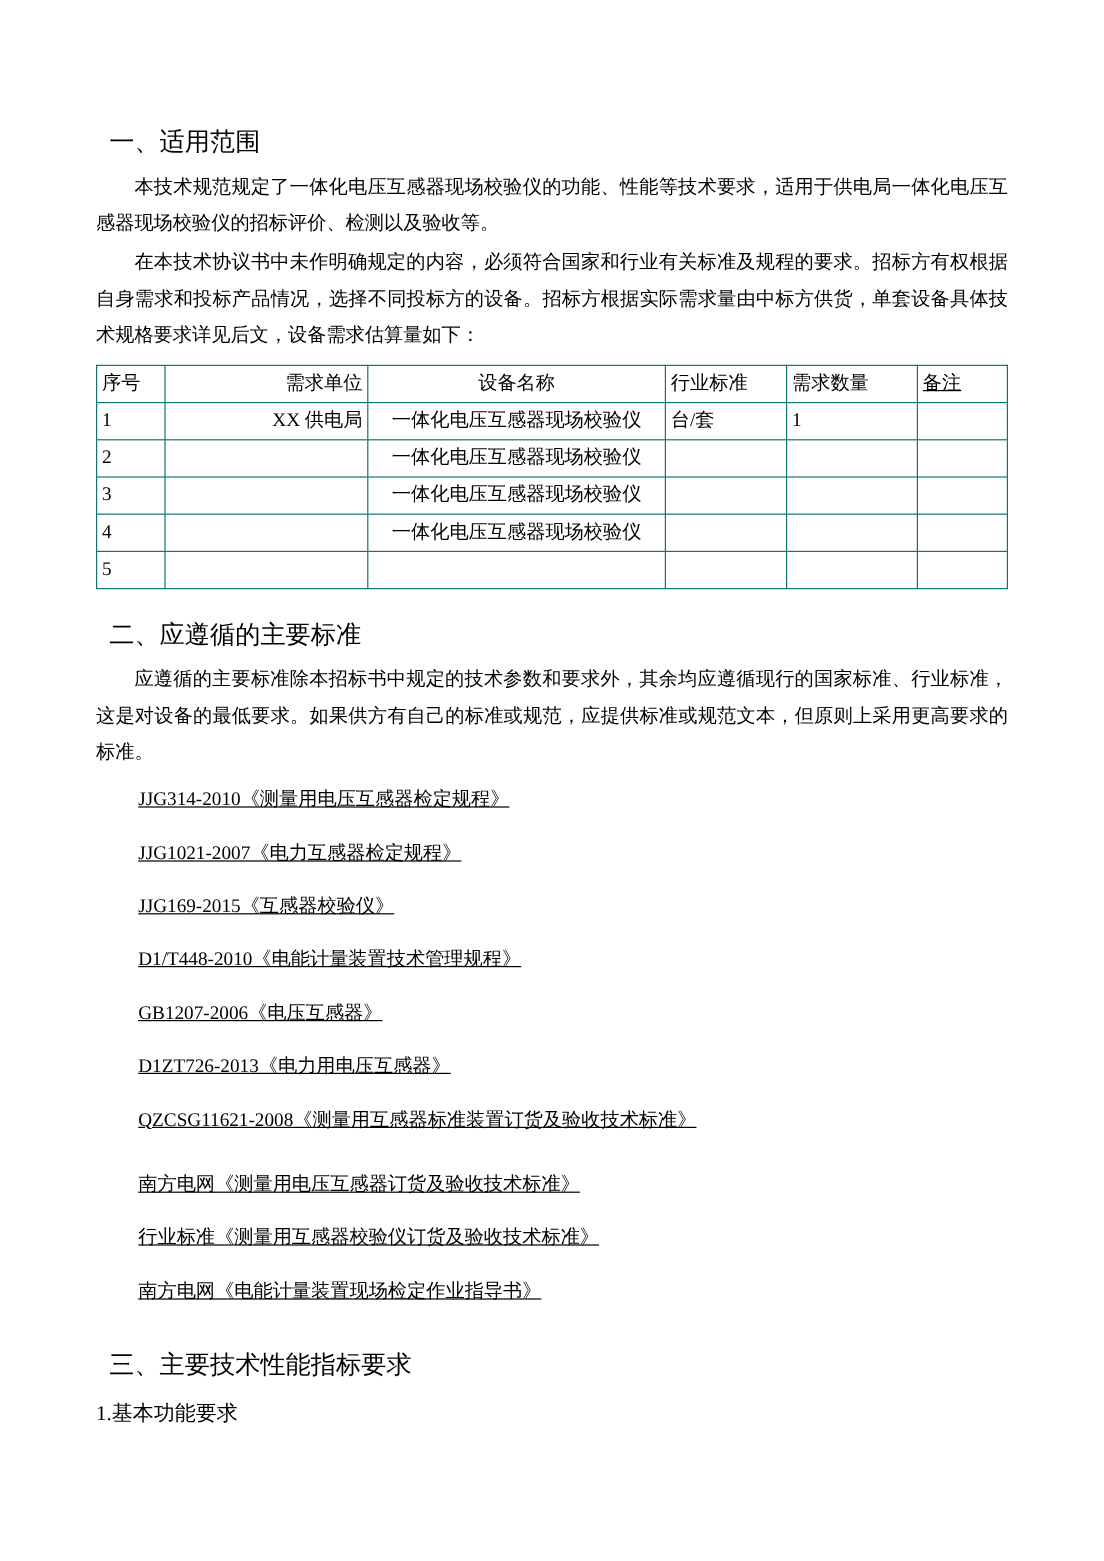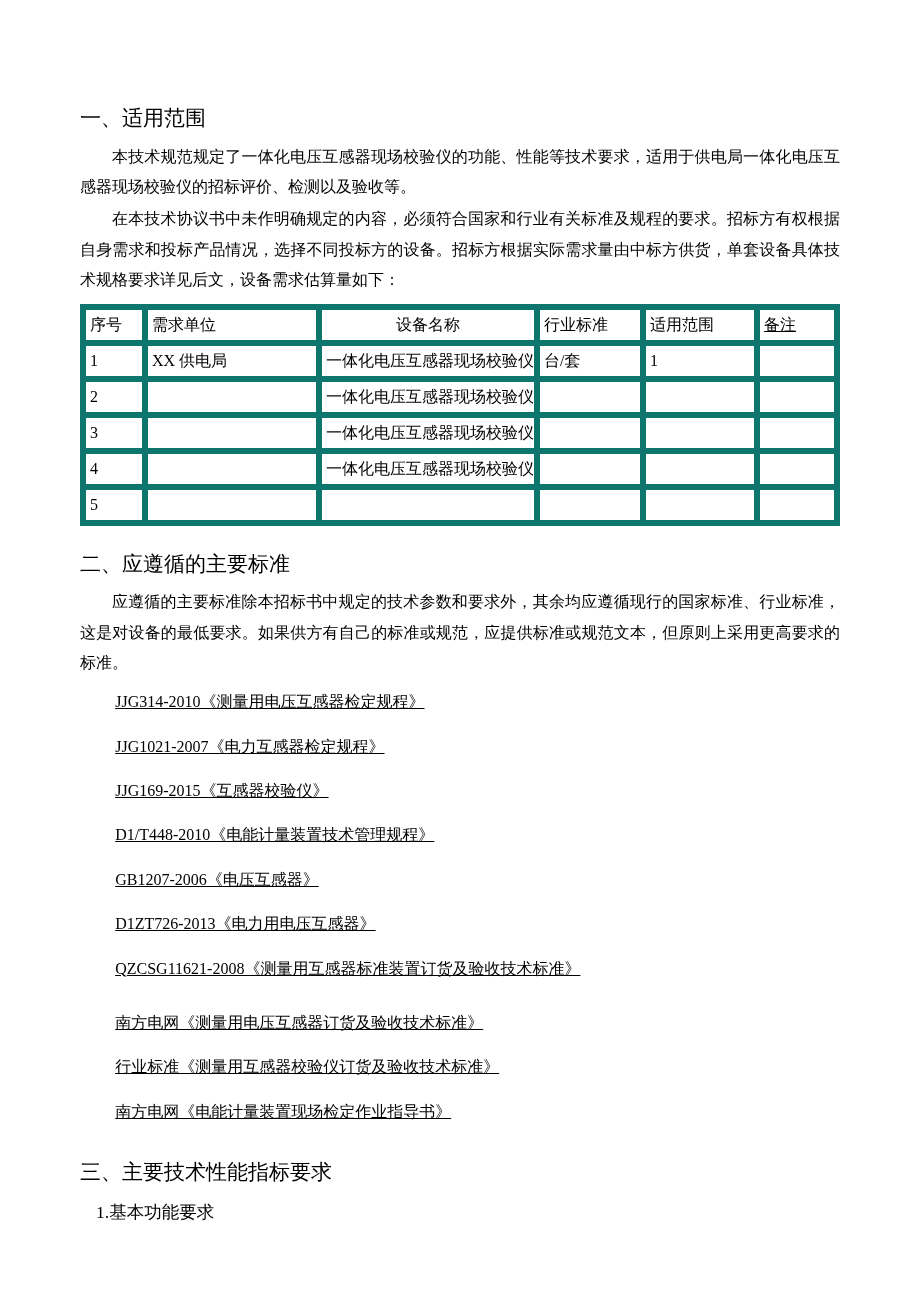--- a/index.html
+++ b/index.html
@@ -8,75 +8,75 @@
     color: #000;
     background: #fff;
     margin: 0;
     padding: 80px 80px 40px 80px;
     line-height: 1.9;
     width: 920px;
     box-sizing: border-box;
   }
   .heading {
     font-size: 21px;
-    margin: 22px 0 6px 0;
+    margin: 22px 0 6px 11px;
     line-height: 1.6;
   }
   .para {
     text-indent: 2em;
     margin: 0 0 2px 0;
     text-align: justify;
   }
   table {
     border-collapse: collapse;
     width: 100%;
     margin: 8px 0 10px 0;
     font-size: 16px;
     table-layout: fixed;
   }
   table td {
-    border: 6px solid #0f766e;
+    border: 1px solid #0f766e;
     padding: 2px 4px;
     height: 26px;
     line-height: 1.5;
     vertical-align: middle;
     overflow: hidden;
     white-space: nowrap;
   }
   .col-seq   { width: 48px;  text-align: left; }
-  .col-unit  { width: 160px; text-align: left; }
+  .col-unit  { width: 160px; text-align: right; }
   .col-name  { width: auto;  text-align: center; }
   .col-meas  { width: 92px;  text-align: left; }
   .col-qty   { width: 100px; text-align: left; }
   .col-note  { width: 66px;  text-align: left; text-decoration: underline; }
   .std-item {
     margin: 0;
     padding: 7px 0 7px 2.2em;
     text-decoration: underline;
   }
   .sub-heading {
     font-size: 17.5px;
-    margin: 6px 0 0 16px;
+    margin: 6px 0 0 0;
   }
 </style>
 </head>
 <body>
 
 <div class="heading">一、适用范围</div>
 <p class="para">本技术规范规定了一体化电压互感器现场校验仪的功能、性能等技术要求，适用于供电局一体化电压互感器现场校验仪的招标评价、检测以及验收等。</p>
 <p class="para">在本技术协议书中未作明确规定的内容，必须符合国家和行业有关标准及规程的要求。招标方有权根据自身需求和投标产品情况，选择不同投标方的设备。招标方根据实际需求量由中标方供货，单套设备具体技术规格要求详见后文，设备需求估算量如下：</p>
 
 <table>
   <tbody>
       <tr>
     <td class="col-seq">序号</td>
     <td class="col-unit">需求单位</td>
     <td class="col-name">设备名称</td>
     <td class="col-meas">行业标准</td>
-    <td class="col-qty">适用范围</td>
+    <td class="col-qty">需求数量</td>
     <td class="col-note">备注</td>
   </tr>
   <tr>
     <td class="col-seq">1</td>
     <td class="col-unit">XX 供电局</td>
     <td class="col-name">一体化电压互感器现场校验仪</td>
     <td class="col-meas">台/套</td>
     <td class="col-qty">1</td>
     <td class="col-note"></td>
   </tr>

